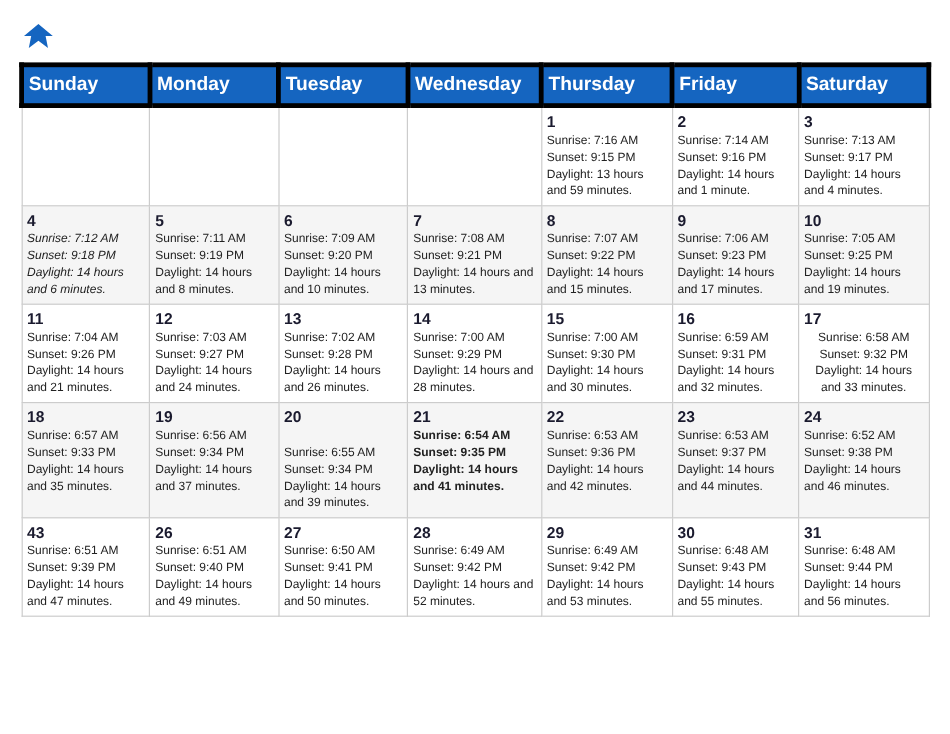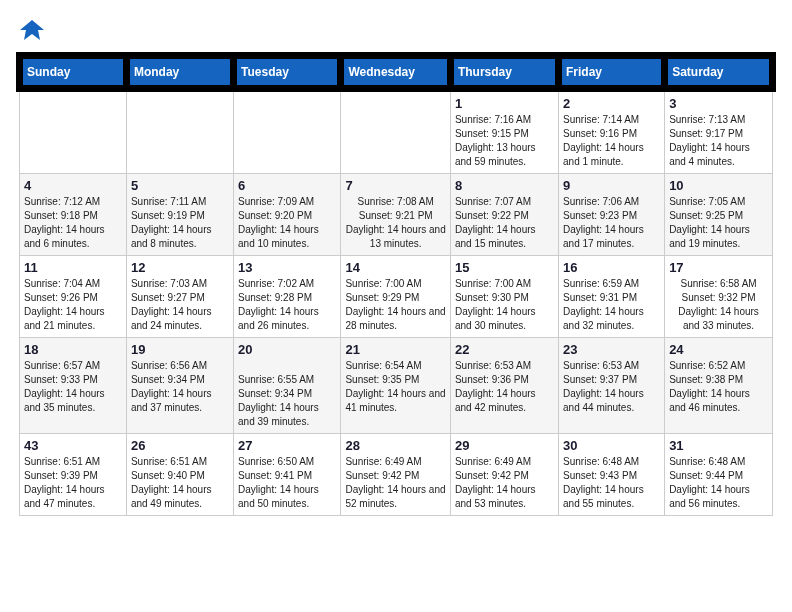--- a/index.html
+++ b/index.html
@@ -50,23 +50,23 @@
     table {
       width: 100%;
       border-collapse: collapse;
       font-size: 11px;
     }
     thead tr th {
       background-color: #1565c0;
       color: #fff;
       padding: 6px 4px;
       text-align: left;
-      font-size: 12px;
-      font-weight: bold;
-      border: 7px solid #000000;
+      font-size: 16px;
+      font-weight: bold;
+      border: 4px solid #000000;
     }
     tbody tr td {
       border: 1px solid #ccc;
       vertical-align: top;
       padding: 4px;
       width: 113px;
       min-height: 70px;
       background: #fff;
     }
     tbody tr:nth-child(even) td {
@@ -141,39 +141,39 @@
         <td>
           <div class="day-number">3</div>
           <div class="day-info" style="white-space: pre-line;">Sunrise: 7:13 AM
 Sunset: 9:17 PM
 Daylight: 14 hours and 4 minutes.</div>
         </td>
       </tr>
       <tr>
         <td>
           <div class="day-number">4</div>
-          <div class="day-info" style="white-space: pre-line;">Sunrise: 7:12 AM
+          <div class="day-info" style="white-space: pre-line; font-style: italic;">Sunrise: 7:12 AM
 Sunset: 9:18 PM
 Daylight: 14 hours and 6 minutes.</div>
         </td>
         <td>
           <div class="day-number">5</div>
           <div class="day-info" style="white-space: pre-line;">Sunrise: 7:11 AM
 Sunset: 9:19 PM
 Daylight: 14 hours and 8 minutes.</div>
         </td>
         <td>
           <div class="day-number">6</div>
           <div class="day-info" style="white-space: pre-line;">Sunrise: 7:09 AM
 Sunset: 9:20 PM
 Daylight: 14 hours and 10 minutes.</div>
         </td>
         <td>
           <div class="day-number">7</div>
-          <div class="day-info" style="white-space: pre-line; text-align: center;">Sunrise: 7:08 AM
+          <div class="day-info" style="white-space: pre-line;">Sunrise: 7:08 AM
 Sunset: 9:21 PM
 Daylight: 14 hours and 13 minutes.</div>
         </td>
         <td>
           <div class="day-number">8</div>
           <div class="day-info" style="white-space: pre-line;">Sunrise: 7:07 AM
 Sunset: 9:22 PM
 Daylight: 14 hours and 15 minutes.</div>
         </td>
         <td>
@@ -247,21 +247,21 @@
 Daylight: 14 hours and 37 minutes.</div>
         </td>
         <td>
           <div class="day-number">20</div>
           <div class="day-info" style="white-space: pre-line; margin-top: 16px;">Sunrise: 6:55 AM
 Sunset: 9:34 PM
 Daylight: 14 hours and 39 minutes.</div>
         </td>
         <td>
           <div class="day-number">21</div>
-          <div class="day-info" style="white-space: pre-line;">Sunrise: 6:54 AM
+          <div class="day-info" style="white-space: pre-line; font-weight: bold;">Sunrise: 6:54 AM
 Sunset: 9:35 PM
 Daylight: 14 hours and 41 minutes.</div>
         </td>
         <td>
           <div class="day-number">22</div>
           <div class="day-info" style="white-space: pre-line;">Sunrise: 6:53 AM
 Sunset: 9:36 PM
 Daylight: 14 hours and 42 minutes.</div>
         </td>
         <td>

